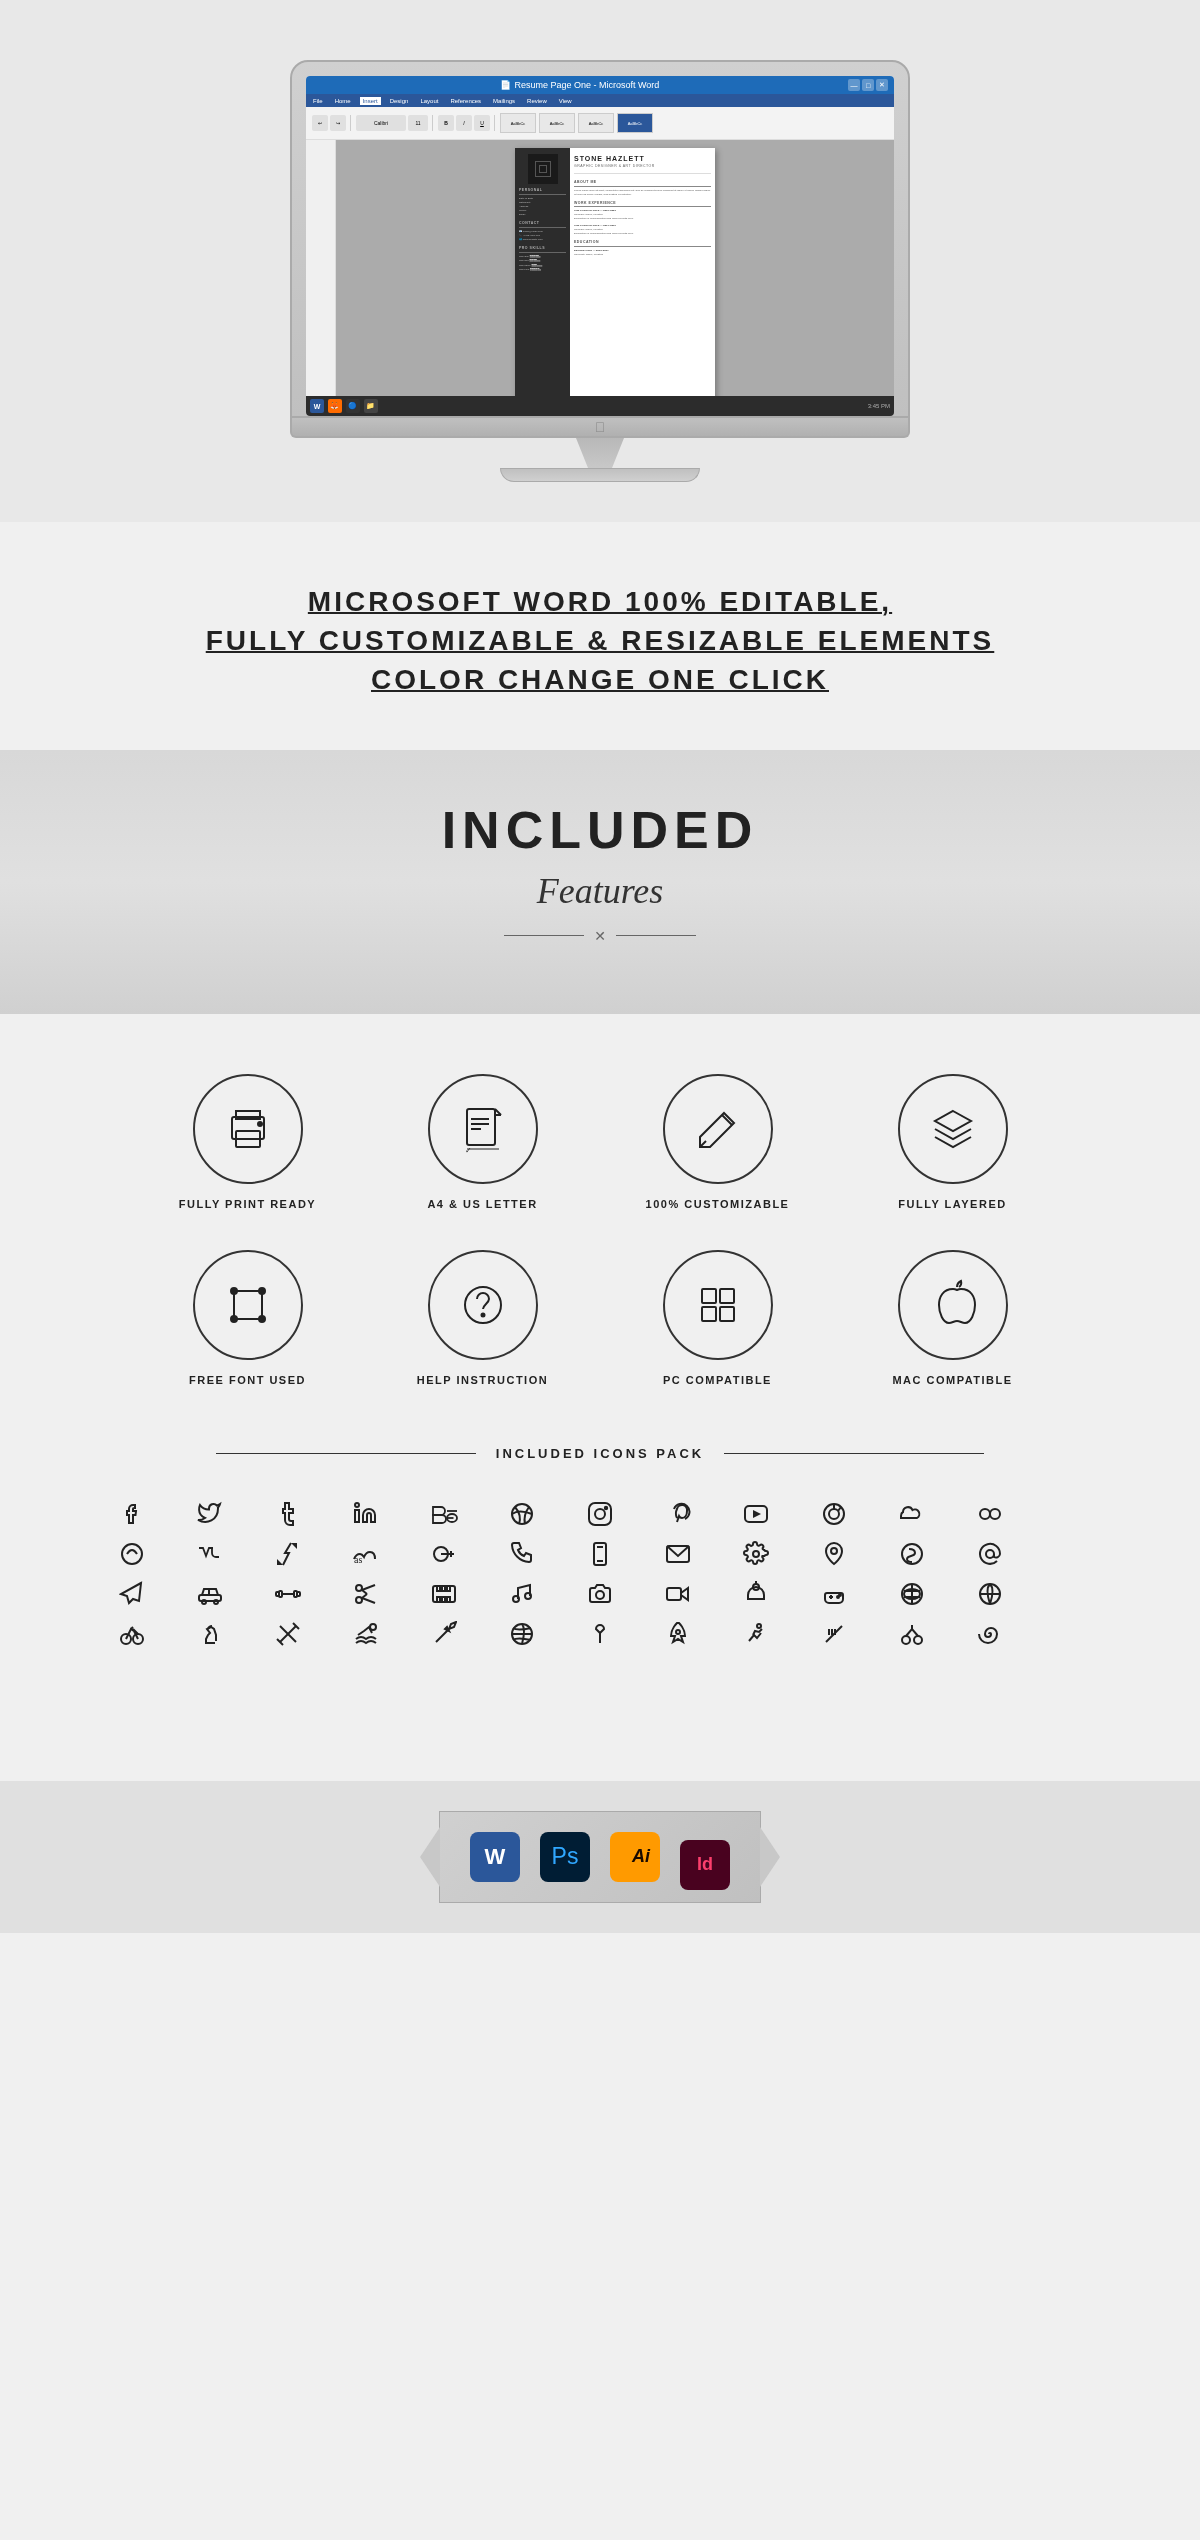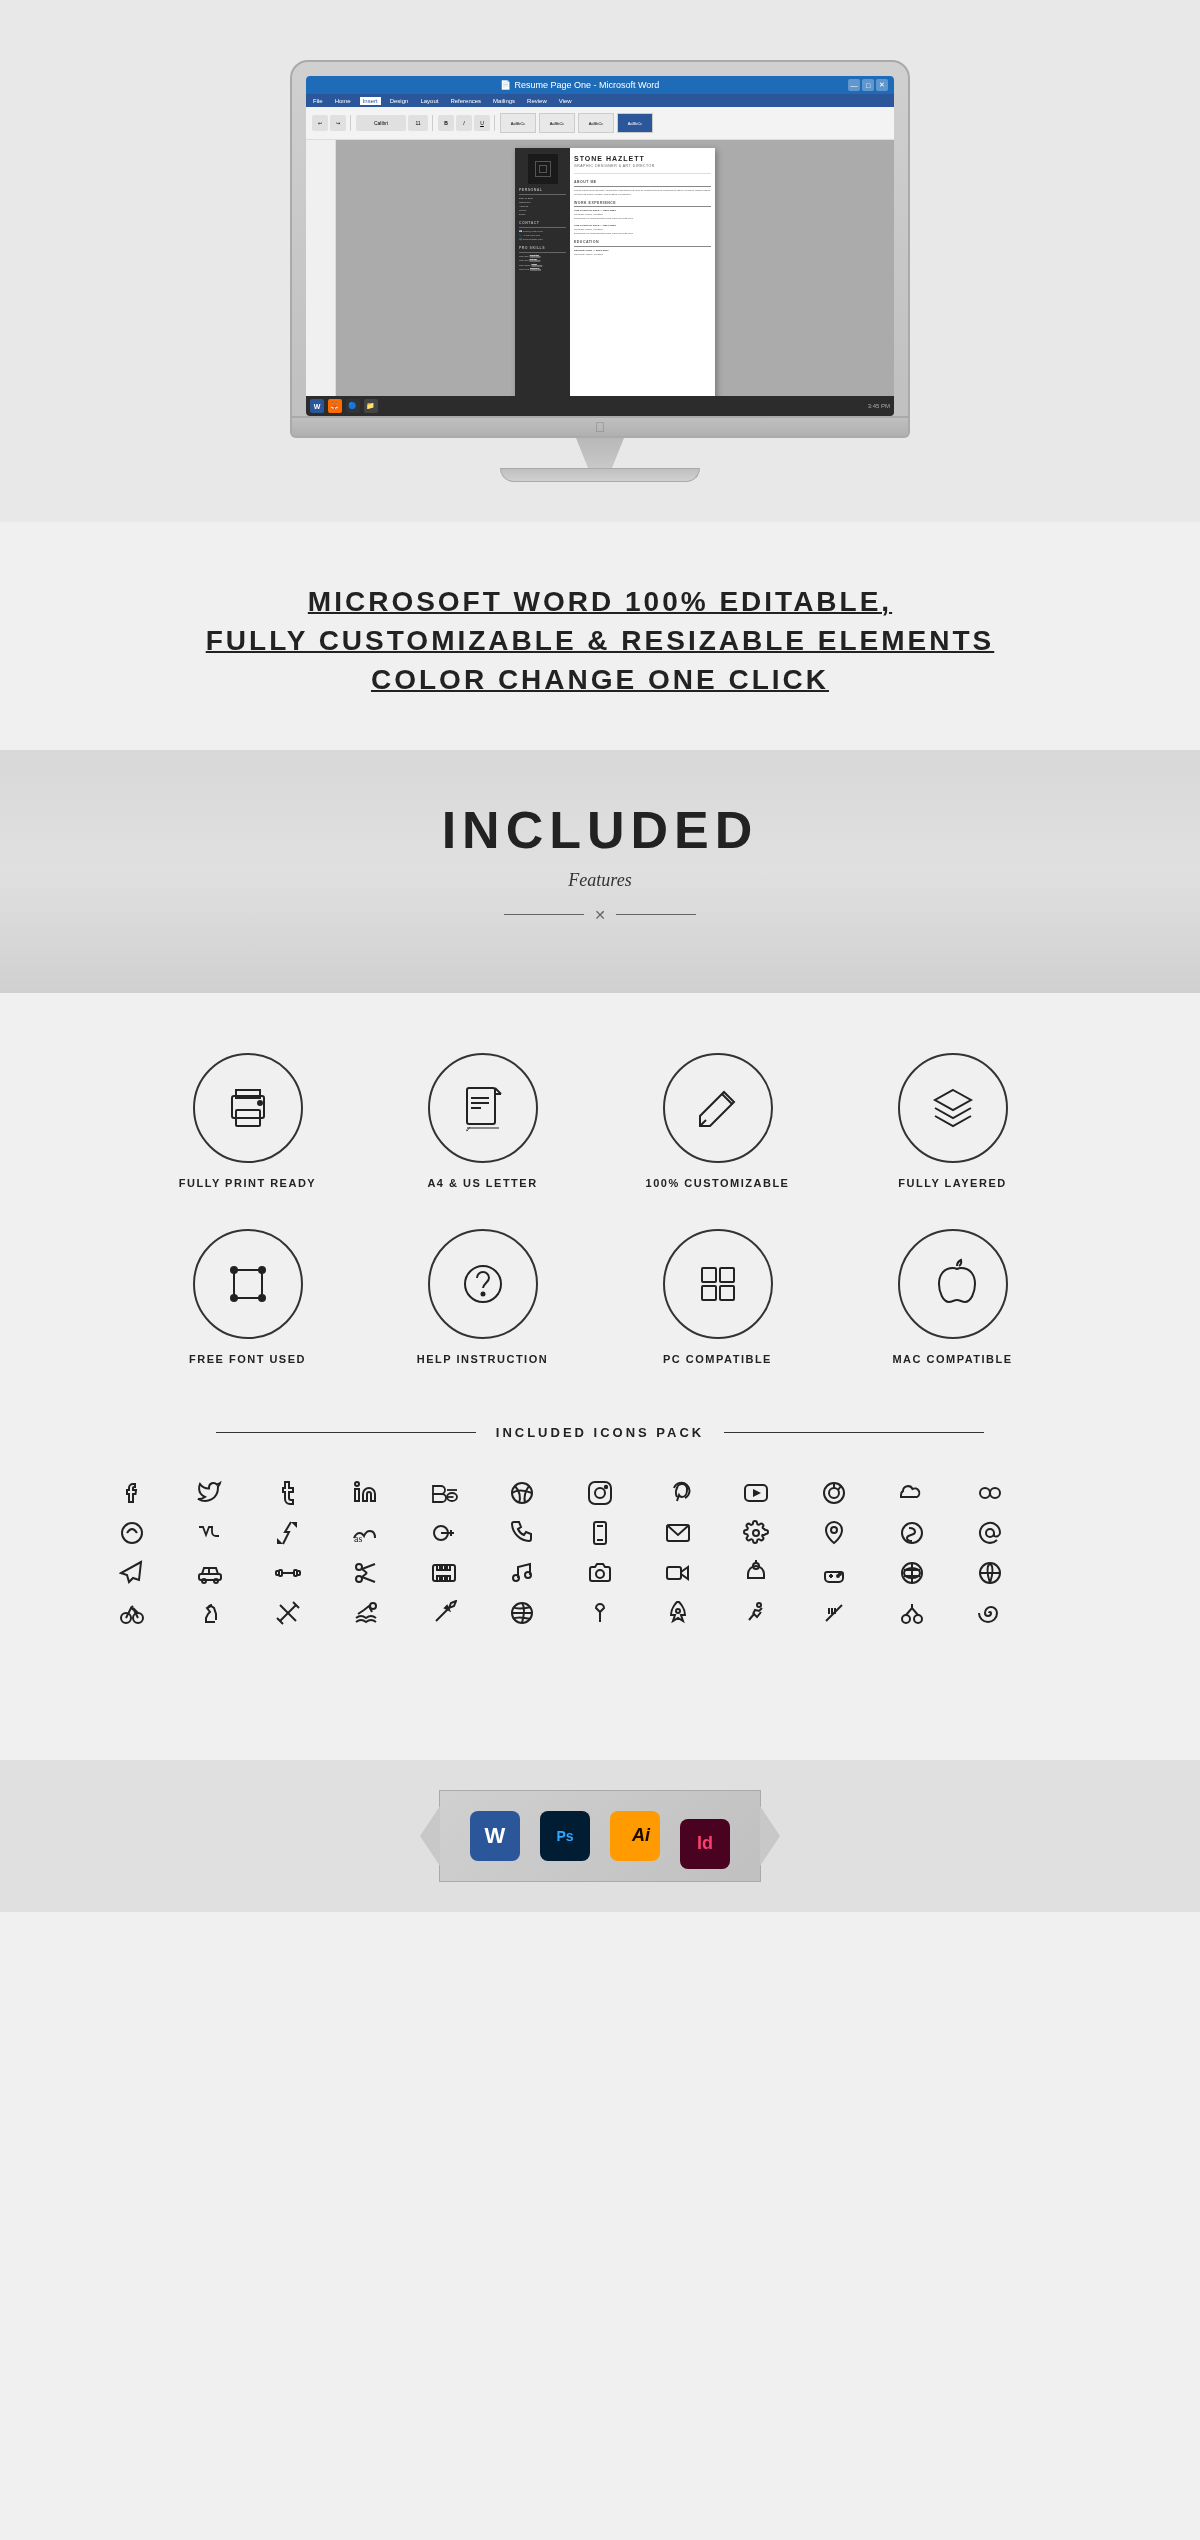--- a/index.html
+++ b/index.html
@@ -276,21 +276,21 @@
       font-family: Arial, sans-serif;
       font-size: 52px;
       font-weight: 900;
       letter-spacing: 6px;
       text-transform: uppercase;
       color: #222;
       margin-bottom: 10px;
     }
     .included-features {
       font-family: 'Georgia', serif;
-      font-size: 18px;
+      font-size: 36px;
       font-style: italic;
       color: #333;
       margin-bottom: 16px;
     }
     .divider-line {
       display: flex;
       align-items: center;
       justify-content: center;
       gap: 10px;
       margin-bottom: 20px;
@@ -1112,21 +1112,21 @@
     </div>
   </div>
 </div>
 
 <div class="software-footer">
   <div class="software-banner">
     <div class="sw-icon sw-word">
       <span style="font-size:22px;font-weight:bold;">W</span>
     </div>
     <div class="sw-icon sw-ps">
-      <span style="font-size:14px;font-weight:bold;">Ps</span>
+      <span style="font-size:23px;font-weight:normal;">Ps</span>
     </div>
     <div class="sw-icon sw-ai">
       <span style="font-size:18px;font-weight:bold;margin-left:12px;">Ai</span>
     </div>
     <div class="sw-icon sw-id">
       <span style="font-size:18px;font-weight:bold;">Id</span>
     </div>
   </div>
 </div>
 

